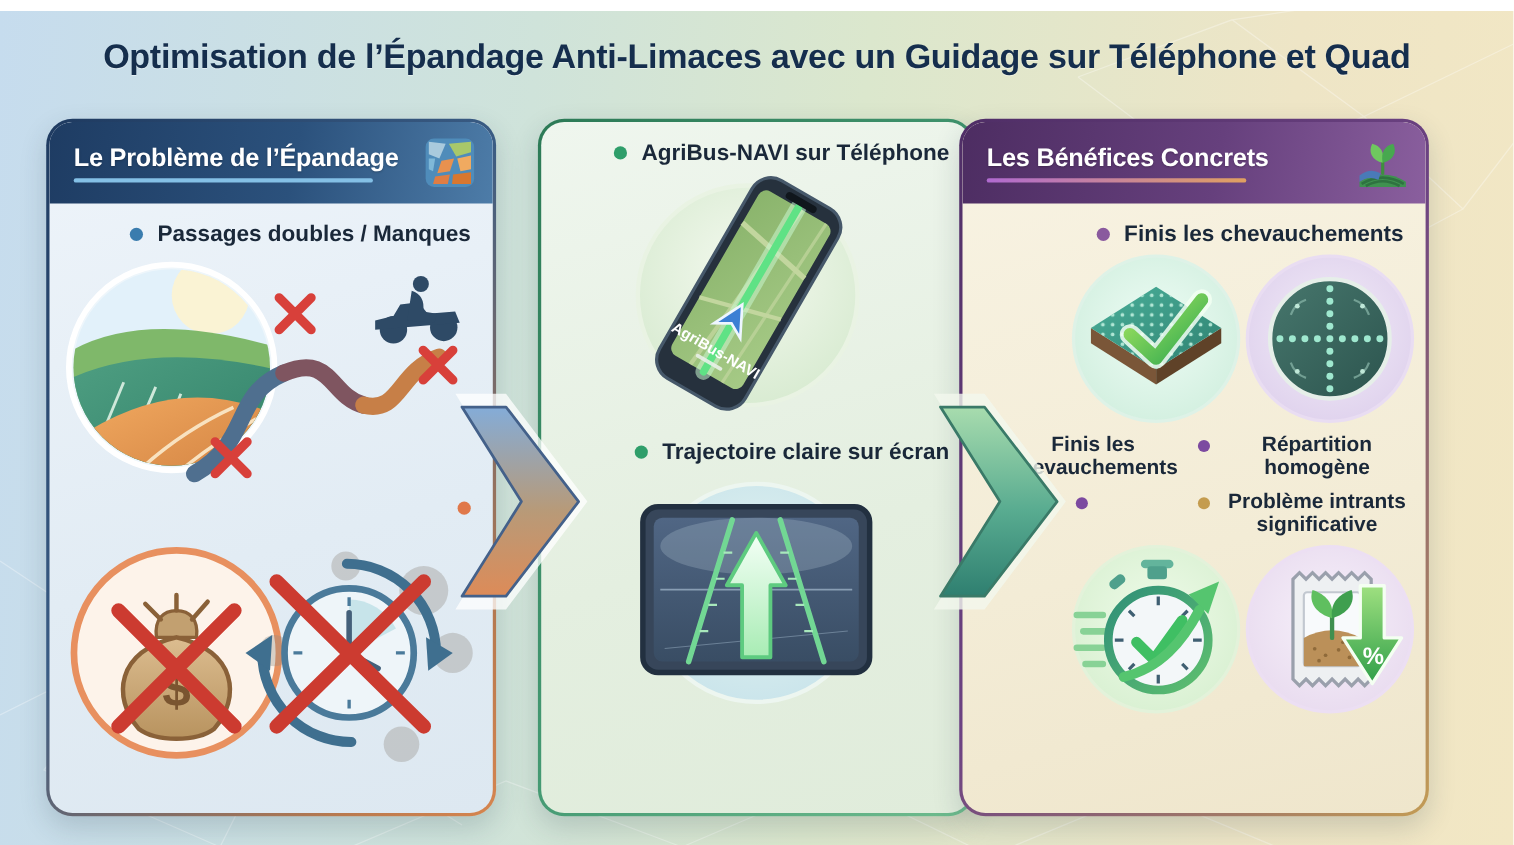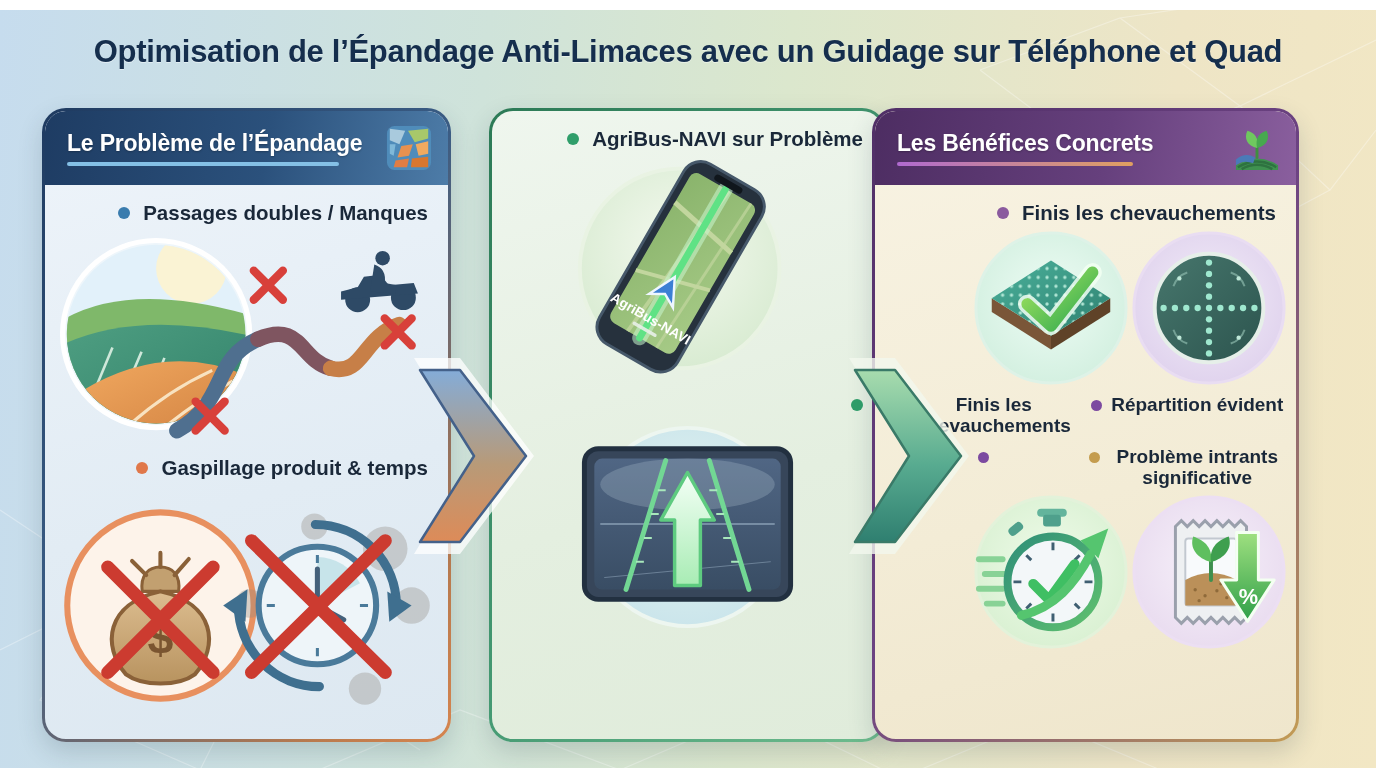--- a/index.html
+++ b/index.html
@@ -135,21 +135,20 @@
             <path d="M308,36 q12,4 10,18 l12,2 -2,8 -24,-2 z"></path>
           </g>
           <g stroke="#d8403a" stroke-width="8" stroke-linecap="round">
             <path d="M192,42 L220,70 M220,42 L192,70"></path>
             <path d="M318,88 L344,114 M344,88 L318,114"></path>
             <path d="M136,168 L164,196 M164,168 L136,196"></path>
           </g>
         </svg>
         <div class="bullet">
           <i class="dot" style="background: rgb(224, 120, 74);"></i>
-          <span>Gaspillage produit &amp; temps</span>
         </div>
         <svg class="illus" viewBox="0 0 370 235" width="385" height="238">
           <defs>
             <linearGradient id="gBag" x1="0" y1="0" x2="0" y2="1">
               <stop offset="0" stop-color="#dcbd90"></stop>
                 <stop offset="1" stop-color="#b8935f"></stop>
             </linearGradient>
           </defs>
           <circle cx="100" cy="122" r="92" fill="#fdf3ea" stroke="#e8905f" stroke-width="6"></circle>
           <g>
@@ -184,21 +183,21 @@
         </svg>
       </div>
     </div>
   </section>
 
   <section class="panel p2">
     <div class="inner">
       <div class="pbody">
         <div class="bullet">
           <i class="dot" style="background: rgb(47, 158, 106);"></i>
-          <span>AgriBus-NAVI sur Problème</span>
+          <span>AgriBus-NAVI sur Téléphone</span>
         </div>
         <svg class="illus" viewBox="0 0 360 235" width="375" height="230">
           <defs>
             <radialGradient id="gHalo2" cx=".5" cy=".4" r=".7">
               <stop offset="0" stop-color="#f4f9ef"></stop>
                 <stop offset="1" stop-color="#d4e9cd"></stop>
             </radialGradient>
             <linearGradient id="gMap" x1="0" y1="0" x2="1" y2="1">
               <stop offset="0" stop-color="#8ab46c"></stop>
                 <stop offset="1" stop-color="#a6ca86"></stop>
@@ -217,20 +216,21 @@
             <line x1="172" y1="200" x2="172" y2="24" stroke="#c8f7cf" stroke-width="15" stroke-linecap="round" opacity=".55"></line>
             <line x1="172" y1="200" x2="172" y2="24" stroke="#5fe285" stroke-width="7" stroke-linecap="round"></line>
             <polygon points="172,128 158,156 172,148 186,156" fill="#3b7fd4" stroke="#eef6ff" stroke-width="2.5"></polygon>
             <text x="172" y="182" text-anchor="middle" font-size="14" font-weight="bold" fill="#ffffff">AgriBus-NAVI</text>
             <rect x="158" y="188" width="28" height="3.5" rx="1.75" fill="#e8f0e8" opacity=".9"></rect>
             <rect x="156" y="15" width="32" height="7" rx="3.5" fill="#10161c"></rect>
           </g>
         </svg>
         <div class="bullet">
           <i class="dot" style="background: rgb(47, 158, 106);"></i>
+          <span>Trajectoire claire sur écran</span>
         </div>
         <svg class="illus" viewBox="0 0 360 230" width="375" height="228">
           <defs>
             <radialGradient id="gHalo3" cx=".5" cy=".45" r=".7">
               <stop offset="0" stop-color="#e4f4f0"></stop>
                 <stop offset="1" stop-color="#c4e1ea"></stop>
             </radialGradient>
             <linearGradient id="gScr" x1="0" y1="0" x2="0" y2="1">
               <stop offset="0" stop-color="#506684"></stop>
                 <stop offset="1" stop-color="#394d64"></stop>
@@ -360,21 +360,21 @@
           </svg>
         </div>
 
         <div class="bengrid">
           <div class="ben">
             <i class="dot" style="background: rgb(74, 168, 140);"></i>
             <span>Finis les chevauchements</span>
           </div>
           <div class="ben">
             <i class="dot" style="background: rgb(124, 74, 160);"></i>
-            <span>Répartition évident</span>
+            <span>Répartition homogène</span>
           </div>
           <div class="ben">
             <i class="dot" style="background: rgb(124, 74, 160);"></i>
           </div>
           <div class="ben">
             <i class="dot" style="background: rgb(196, 156, 78);"></i>
             <span>Problème intrants significative</span>
           </div>
         </div>
 

